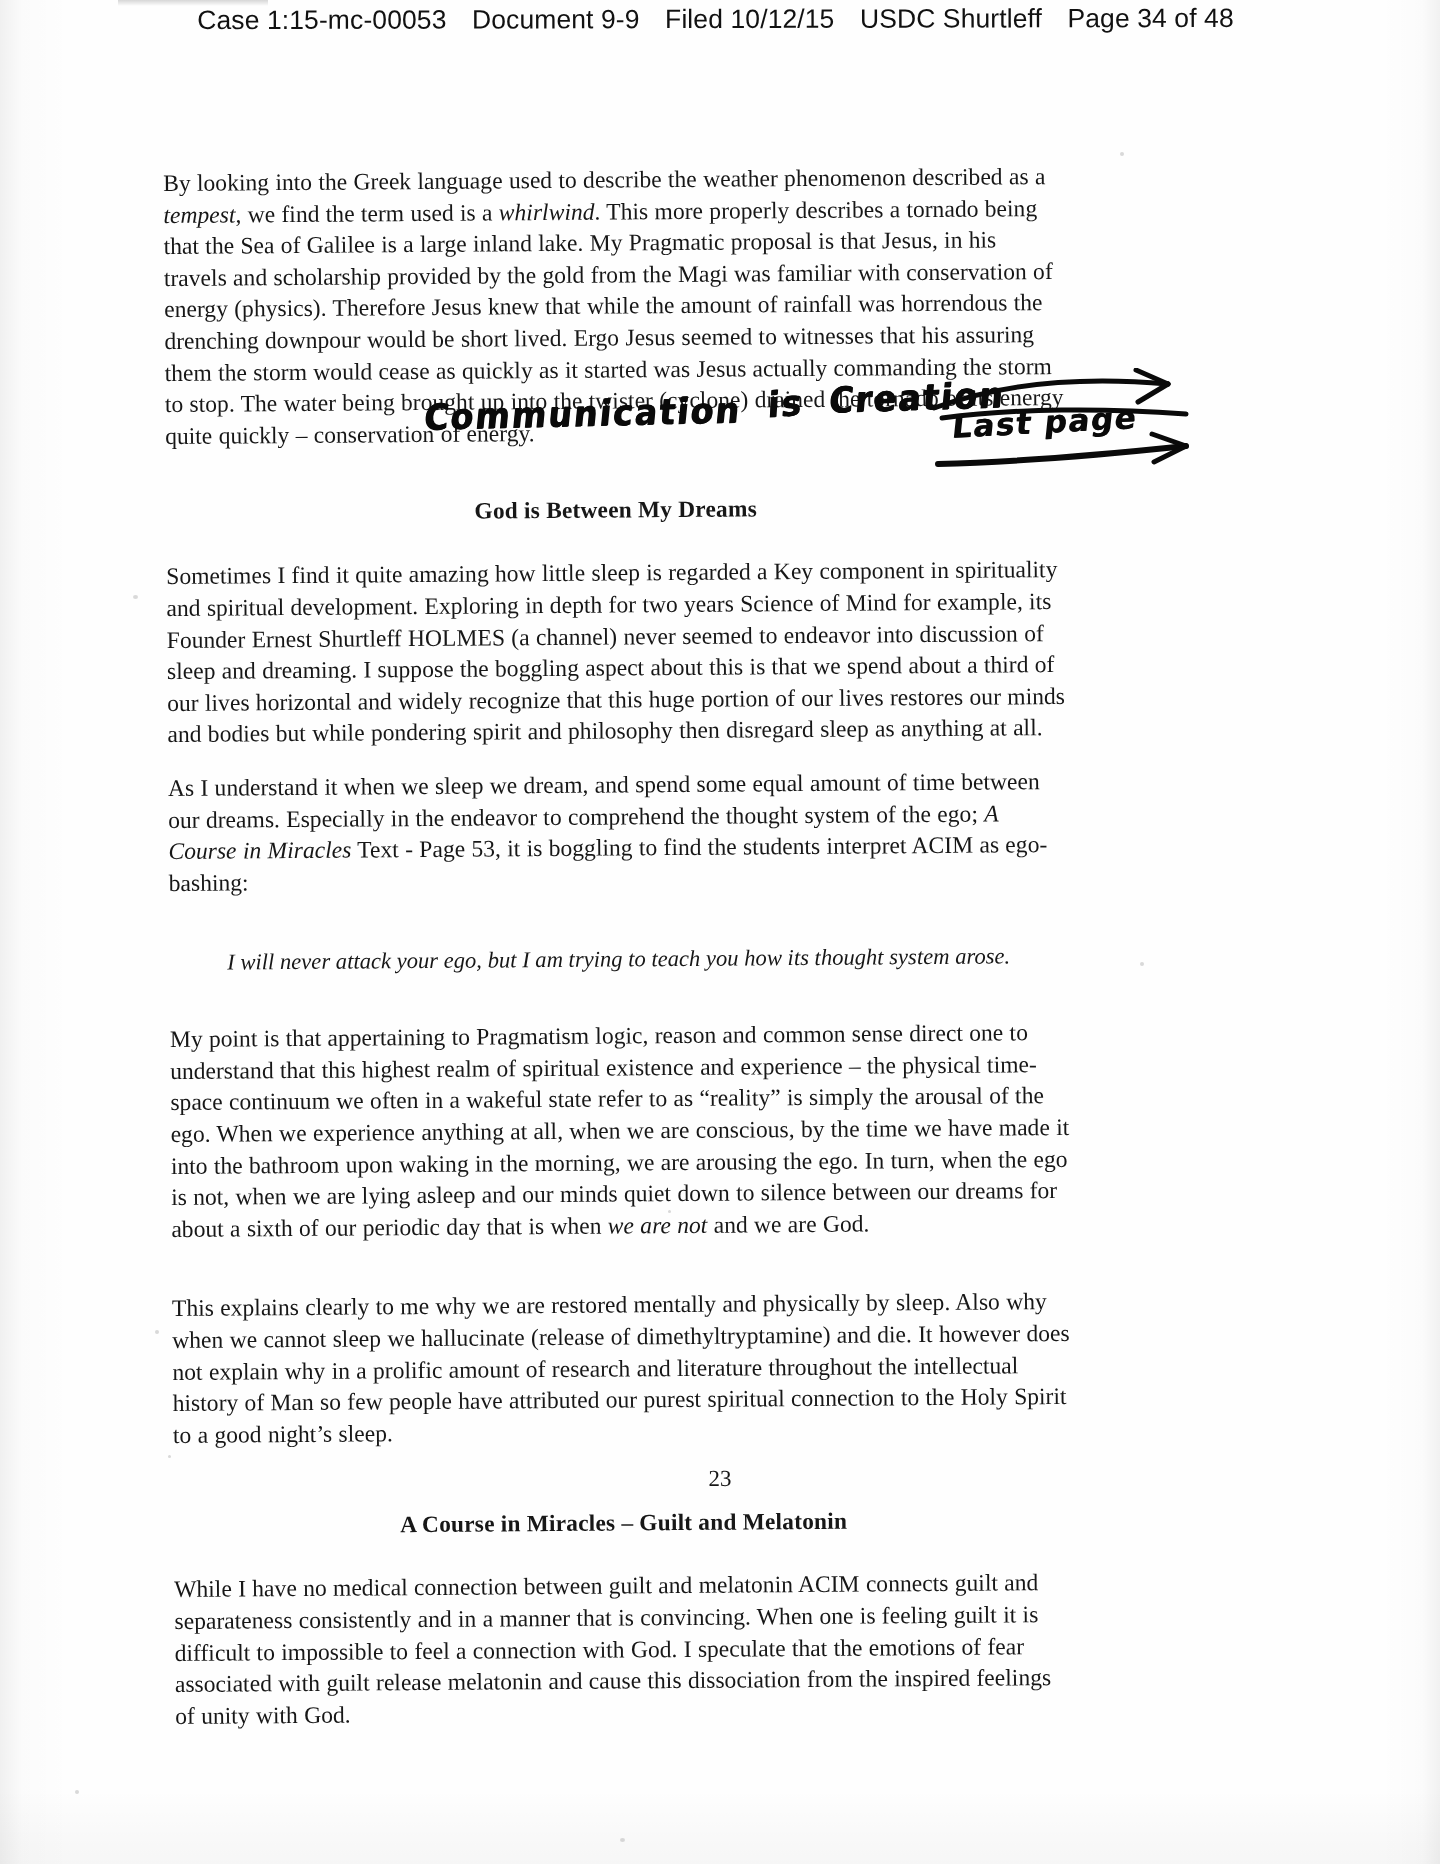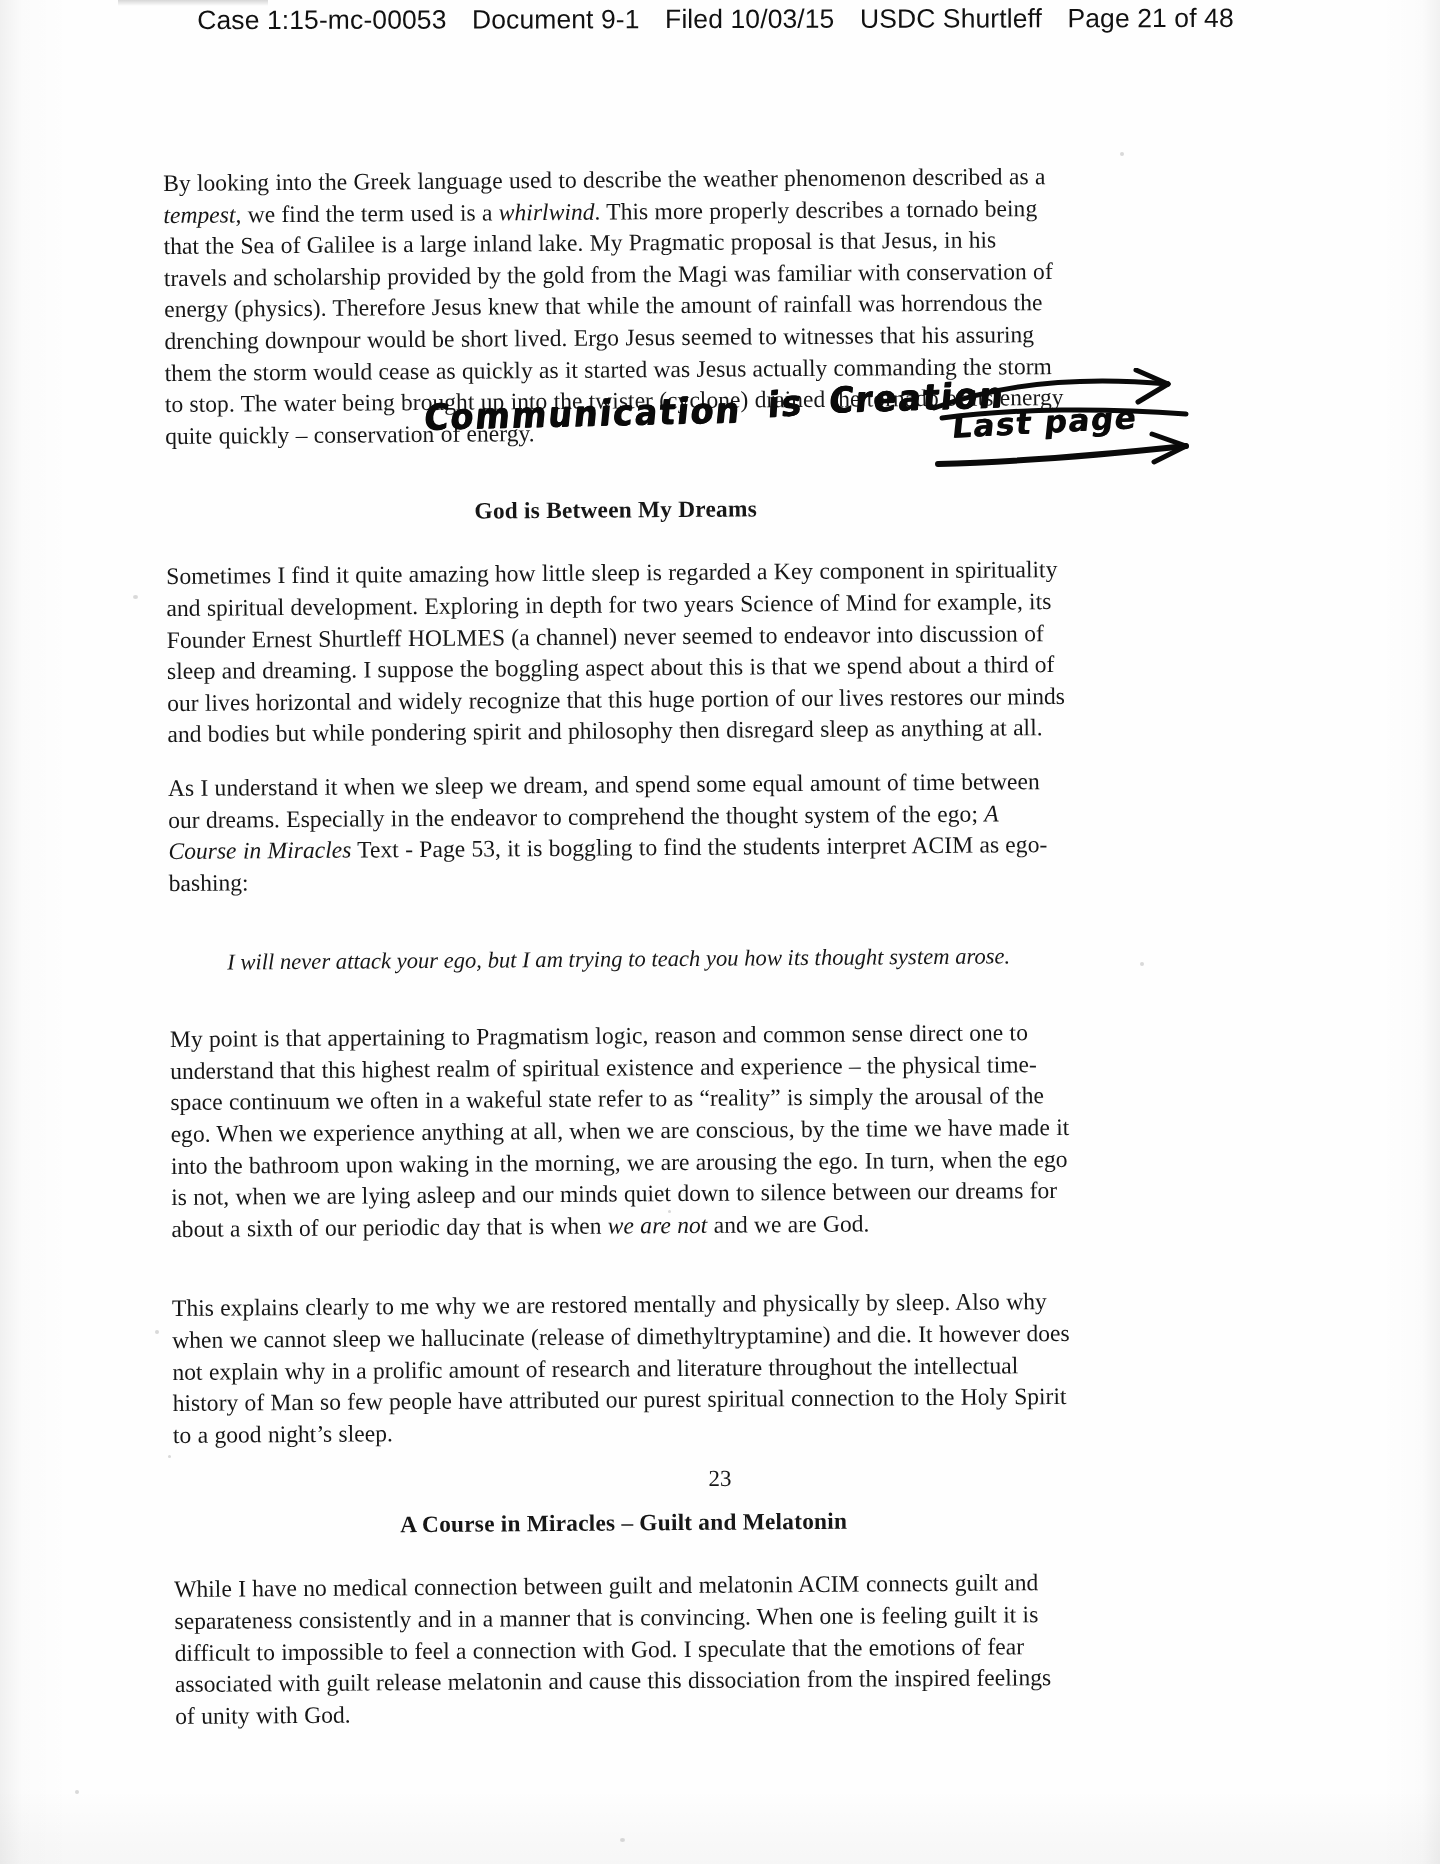--- a/index.html
+++ b/index.html
@@ -162,24 +162,24 @@
   <div class="speck" style="left:155px; top:1330px; width:4px; height:4px;"></div>
   <div class="speck" style="left:668px; top:1210px; width:3px; height:3px;"></div>
   <div class="speck" style="left:168px; top:1455px; width:3px; height:3px;"></div>
   <div class="speck" style="left:75px; top:1790px; width:4px; height:4px;"></div>
   <div class="speck" style="left:620px; top:1838px; width:5px; height:4px;"></div>
 
   <div class="header-stray"></div>
 
   <div class="ecf-header">
     <span>Case 1:15-mc-00053</span>
-    <span>Document 9-1</span>
-    <span>Filed 10/03/15</span>
+    <span>Document 9-9</span>
+    <span>Filed 10/12/15</span>
     <span>USDC Shurtleff</span>
-    <span>Page 21 of 48</span>
+    <span>Page 34 of 48</span>
   </div>
 
   <div class="content">
 
     <p class="para"><span>By looking into the Greek language used to describe the weather phenomenon described as a </span><span class="i">tempest</span><span>, we find the term used is a </span><span class="i">whirlwind</span><span>. This more properly describes a tornado being that the Sea of Galilee is a large inland lake. My Pragmatic proposal is that Jesus, in his travels and scholarship provided by the gold from the Magi was familiar with conservation of energy (physics). Therefore Jesus knew that while the amount of rainfall was horrendous the drenching downpour would be short lived. Ergo Jesus seemed to witnesses that his assuring them the storm would cease as quickly as it started was Jesus actually commanding the storm to stop. The water being brought up into the twister (cyclone) drained the tornado of its energy quite quickly – conservation of energy.</span></p>
 
     <div class="gap-sm"></div>
 
     <h2 class="heading">God is Between My Dreams</h2>
 

